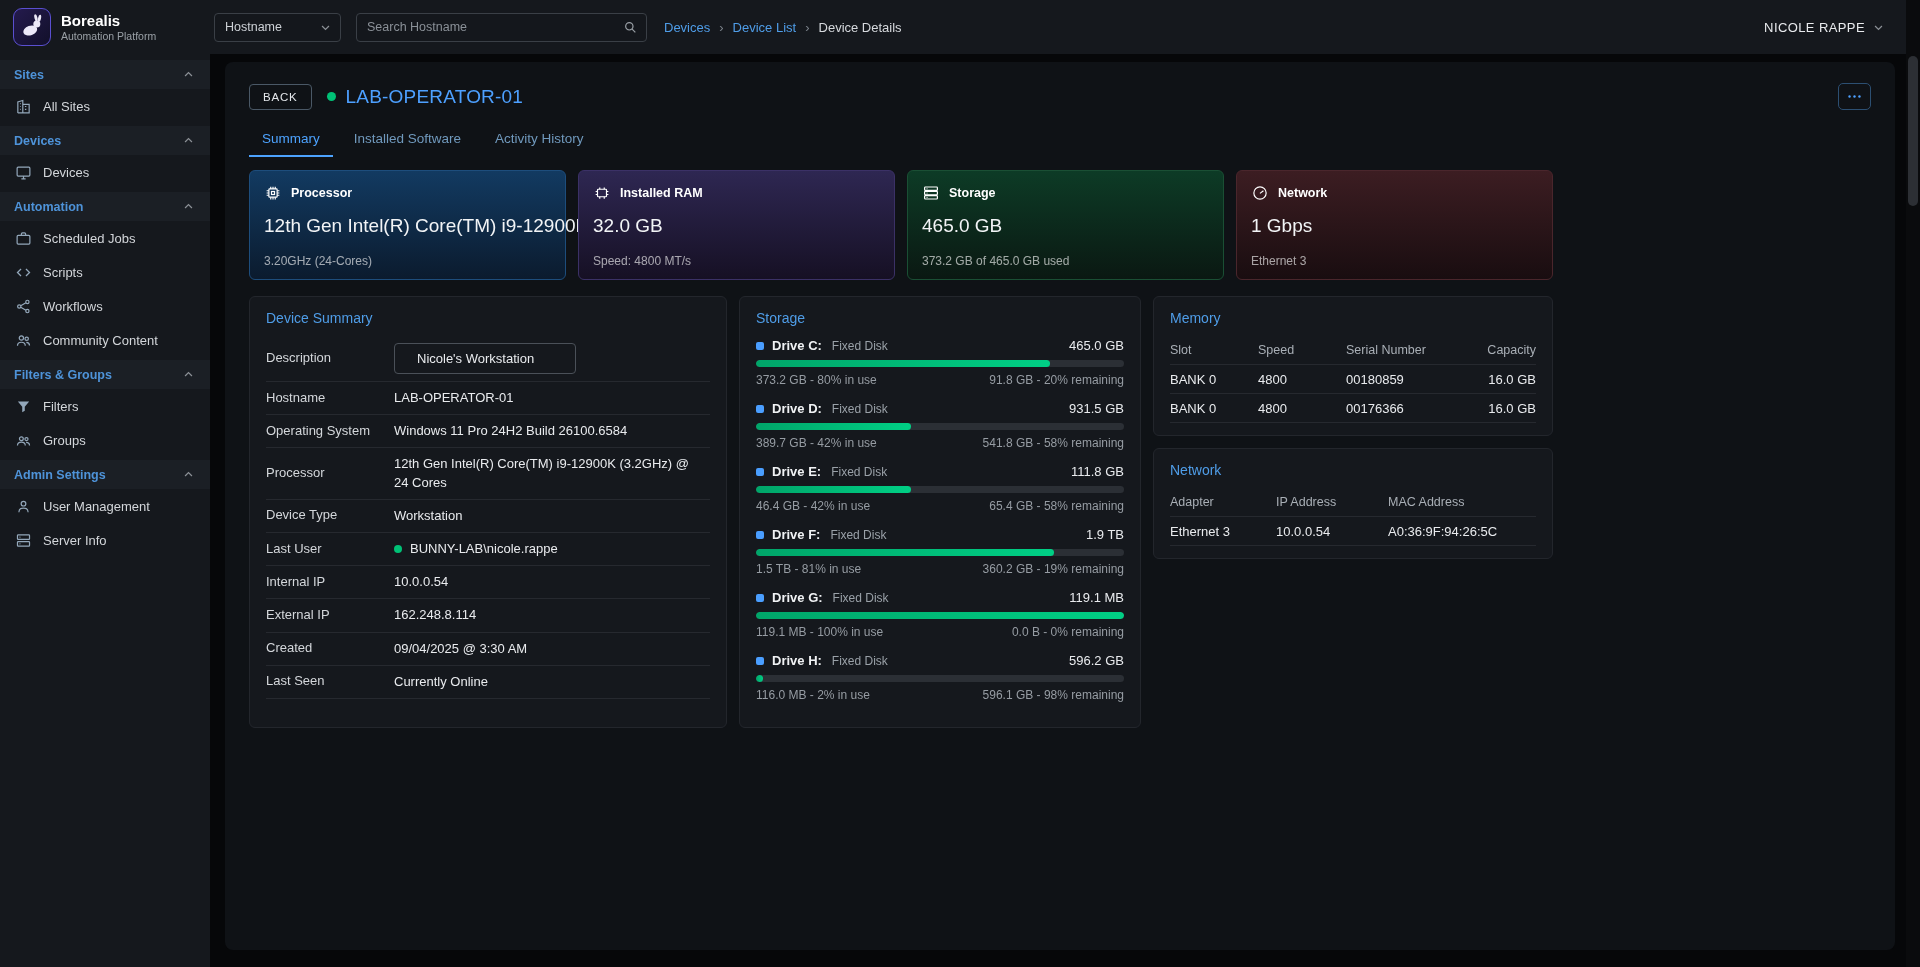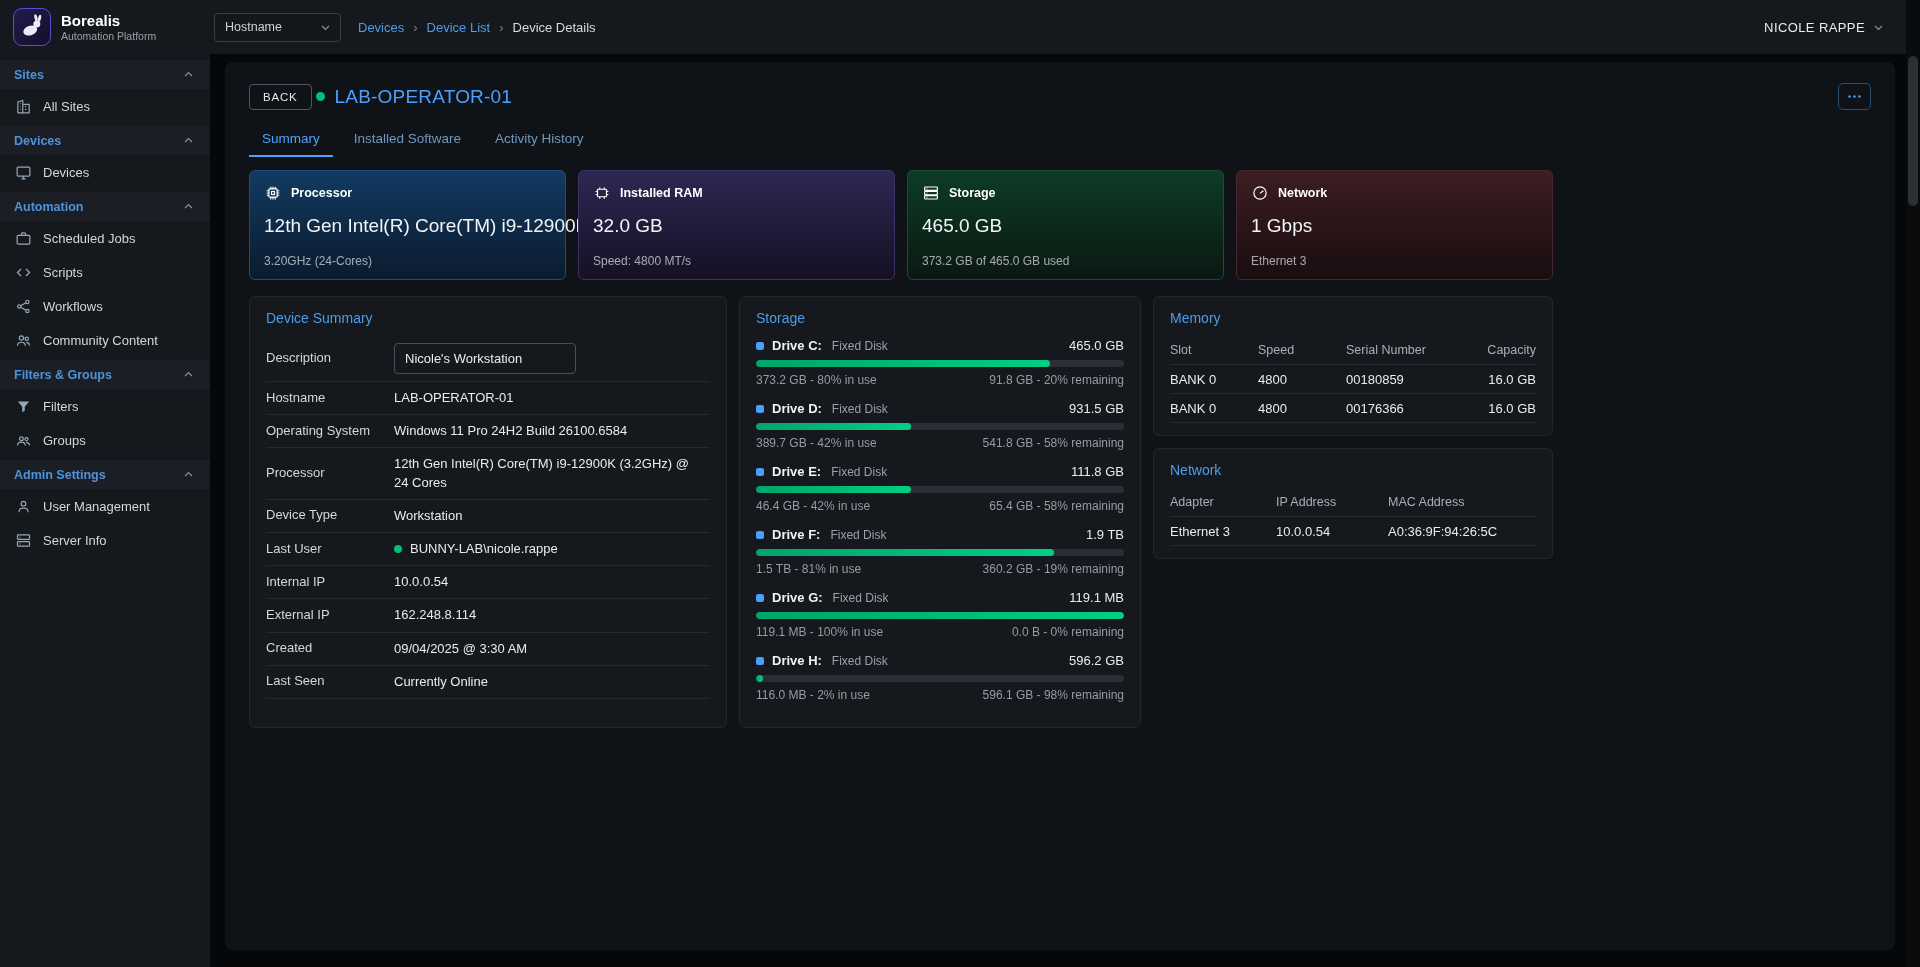--- a/index.html
+++ b/index.html
@@ -39,21 +39,21 @@
   .side-header { height:29px; margin-top:3px; display:flex; align-items:center; justify-content:space-between;
     padding:0 14px; background:#1b1f25; color:#4e93d9; font-weight:700; font-size:12.5px; cursor:pointer; }
   .side-item { height:34px; display:flex; align-items:center; gap:11px; padding:0 15px; color:#d3d6da;
     font-size:13px; cursor:pointer; }
   .side-icon { width:17px; height:17px; display:flex; color:#93a7ba; flex:0 0 17px; }
 
   .main { flex:1; padding:8px 25px 17px 15px; min-width:0; }
   .main-panel { background:#0f1216; border-radius:8px; height:100%; padding:16px 14px; overflow:hidden; }
 
   
-  .device-header { display:flex; align-items:center; gap:4px; padding:5px 10px 0; }
+  .device-header { display:flex; align-items:center; gap:15px; padding:5px 10px 0; }
   .back-btn { border:1px solid #4a5866; background:transparent; color:#e3e6ea; font-size:11.5px;
     letter-spacing:.8px; padding:6px 13px; border-radius:4px; cursor:pointer; font-family:inherit; }
   .device-title { display:flex; align-items:center; gap:10px; }
   .status-dot { width:9px; height:9px; border-radius:50%; background:#00c176; }
   .device-name { font-size:19px; color:#4da0ff; letter-spacing:.2px; }
   .more-btn { margin-left:auto; width:33px; height:27px; border:1px solid #2c4f72; border-radius:5px;
     background:transparent; color:#4da0ff; display:flex; align-items:center; justify-content:center; cursor:pointer; }
   .more-btn svg { width:17px; height:17px; }
 
   
@@ -81,21 +81,21 @@
   .panel-storage { width:402px; min-height:432px; }
   .right-col { width:400px; display:flex; flex-direction:column; gap:12px; }
   .right-col .panel { width:100%; }
 
   
   .sum-table { padding:0 16px 14px; }
   .sum-row { display:flex; align-items:center; border-bottom:1px solid #26292f; padding:7px 0; min-height:27px; }
   .sum-label { width:128px; flex:0 0 128px; color:#d4d7db; line-height:1.3; }
   .sum-value { flex:1; color:#e9ebee; line-height:1.4; }
   .desc-input { width:182px; height:31px; background:transparent; border:1px solid #4a5058; border-radius:4px;
-    color:#e9ebee; padding:0 10px; font-size:13px; font-family:inherit; outline:none; }
+    color:#e9ebee; padding:0 22px; font-size:13px; font-family:inherit; outline:none; }
   .online-dot { display:inline-block; width:8px; height:8px; border-radius:50%; background:#00c176; margin-right:8px; }
 
   
   .drives { padding:2px 16px 14px; display:flex; flex-direction:column; gap:14px; }
   .drive-head { display:flex; align-items:center; gap:8px; }
   .drive-bullet { width:8px; height:8px; border-radius:2px; background:#4a9eff; flex:0 0 8px; }
   .drive-name { font-weight:700; color:#f0f2f4; }
   .drive-type { color:#9aa1a8; font-size:12px; margin-left:2px; }
   .drive-size { margin-left:auto; color:#e9ebee; }
   .drive-bar { height:7px; border-radius:4px; background:#2b2f35; margin:7px 0 6px; overflow:hidden; }
@@ -139,20 +139,29 @@
 
     <div class="hostname-select">
       <span>Hostname</span>
       <span class="icon-15">
         <svg viewBox="0 0 24 24" fill="none" stroke="currentColor" stroke-width="2">
             <path d="M6.5 9.5L12 15l5.5-5.5"></path>
           </svg>
       </span>
     </div>
 
+    <div class="searchbox">
+      <input placeholder="Search Hostname" style="">
+      <span class="icon-16">
+        <svg viewBox="0 0 24 24" fill="none" stroke="currentColor" stroke-width="1.8">
+            <circle cx="11" cy="11" r="5.5"></circle>
+            <path d="M15.2 15.2L20 20"></path>
+          </svg>
+      </span>
+    </div>
 
     <nav class="breadcrumb">
       <span class="bc-link">Devices</span>
       <span class="bc-sep">›</span>
       <span class="bc-link">Device List</span>
       <span class="bc-sep">›</span>
       <span class="bc-current">Device Details</span>
     </nav>
 
     <div class="user-menu">

